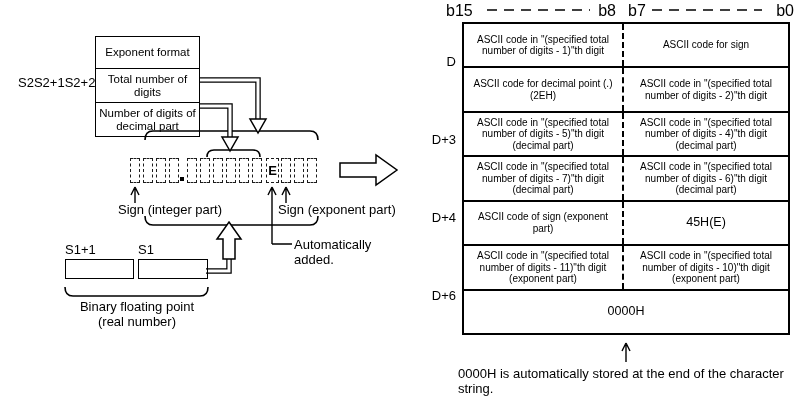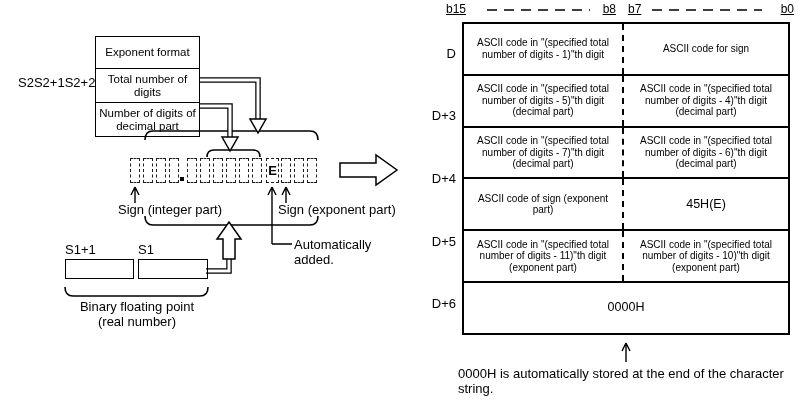--- a/index.html
+++ b/index.html
@@ -25,21 +25,21 @@
   .dot{position:absolute;left:180px;top:177px;width:4px;height:4px;background:#000;}
 
   .lbl{position:absolute;font-size:13px;white-space:nowrap;}
   .auto-added{position:absolute;left:294px;top:237px;width:110px;font-size:13px;line-height:15px;}
   .s1-labels{position:absolute;top:242px;font-size:13px;text-align:left;}
   .s1-box{position:absolute;top:259px;height:20px;border:1.5px solid #000;box-sizing:border-box;}
   .binary-label{position:absolute;left:52px;top:299px;width:170px;text-align:center;
                 font-size:13px;line-height:15px;}
 
   
-  .bit{position:absolute;top:2px;font-size:12px;text-decoration:underline;}
+  .bit{position:absolute;top:2px;font-size:16px;}
   .tbl{left:462px;top:22px;width:328px;height:313px;border:2px solid #000;box-sizing:border-box;
        display:flex;flex-direction:column;}
   .trow{flex:1;display:flex;min-height:0;}
   .trow + .trow{border-top:2px solid #000;}
   .tcell{display:flex;align-items:center;justify-content:center;text-align:center;
          font-size:10px;line-height:11.5px;padding:1px 4px;box-sizing:border-box;}
   .tcell.l{width:160px;border-right:2px dashed #000;}
   .tcell.r{flex:1;}
   .tcell.full{flex:1;border-radius:20px;}
   .tcell.big{font-size:12.5px;}
@@ -130,28 +130,31 @@
 
   <div class="bit" style="left:446px">b15</div>
   <div class="bit" style="left:594px;width:22px;text-align:right">b8</div>
   <div class="bit" style="left:628px">b7</div>
   <div class="bit" style="left:772px;width:22px;text-align:right">b0</div>
 
   <div class="abs row-labels">
     <div>D</div>
     <div>D+3</div>
     <div>D+4</div>
-    <div>D+5</div>
     <div>D+6</div>
   </div>
 
   <div class="abs tbl">
     <div class="trow">
       <div class="tcell l">ASCII code in "(specified total number of digits - 1)"th digit</div>
       <div class="tcell r">ASCII code for sign</div>
+    </div>
+    <div class="trow">
+      <div class="tcell l">ASCII code for decimal point (.) (2EH)</div>
+      <div class="tcell r">ASCII code in "(specified total number of digits - 2)"th digit</div>
     </div>
     <div class="trow">
       <div class="tcell l">ASCII code in "(specified total number of digits - 5)"th digit (decimal part)</div>
       <div class="tcell r">ASCII code in "(specified total number of digits - 4)"th digit (decimal part)</div>
     </div>
     <div class="trow">
       <div class="tcell l">ASCII code in "(specified total number of digits - 7)"th digit (decimal part)</div>
       <div class="tcell r">ASCII code in "(specified total number of digits - 6)"th digit (decimal part)</div>
     </div>
     <div class="trow">

